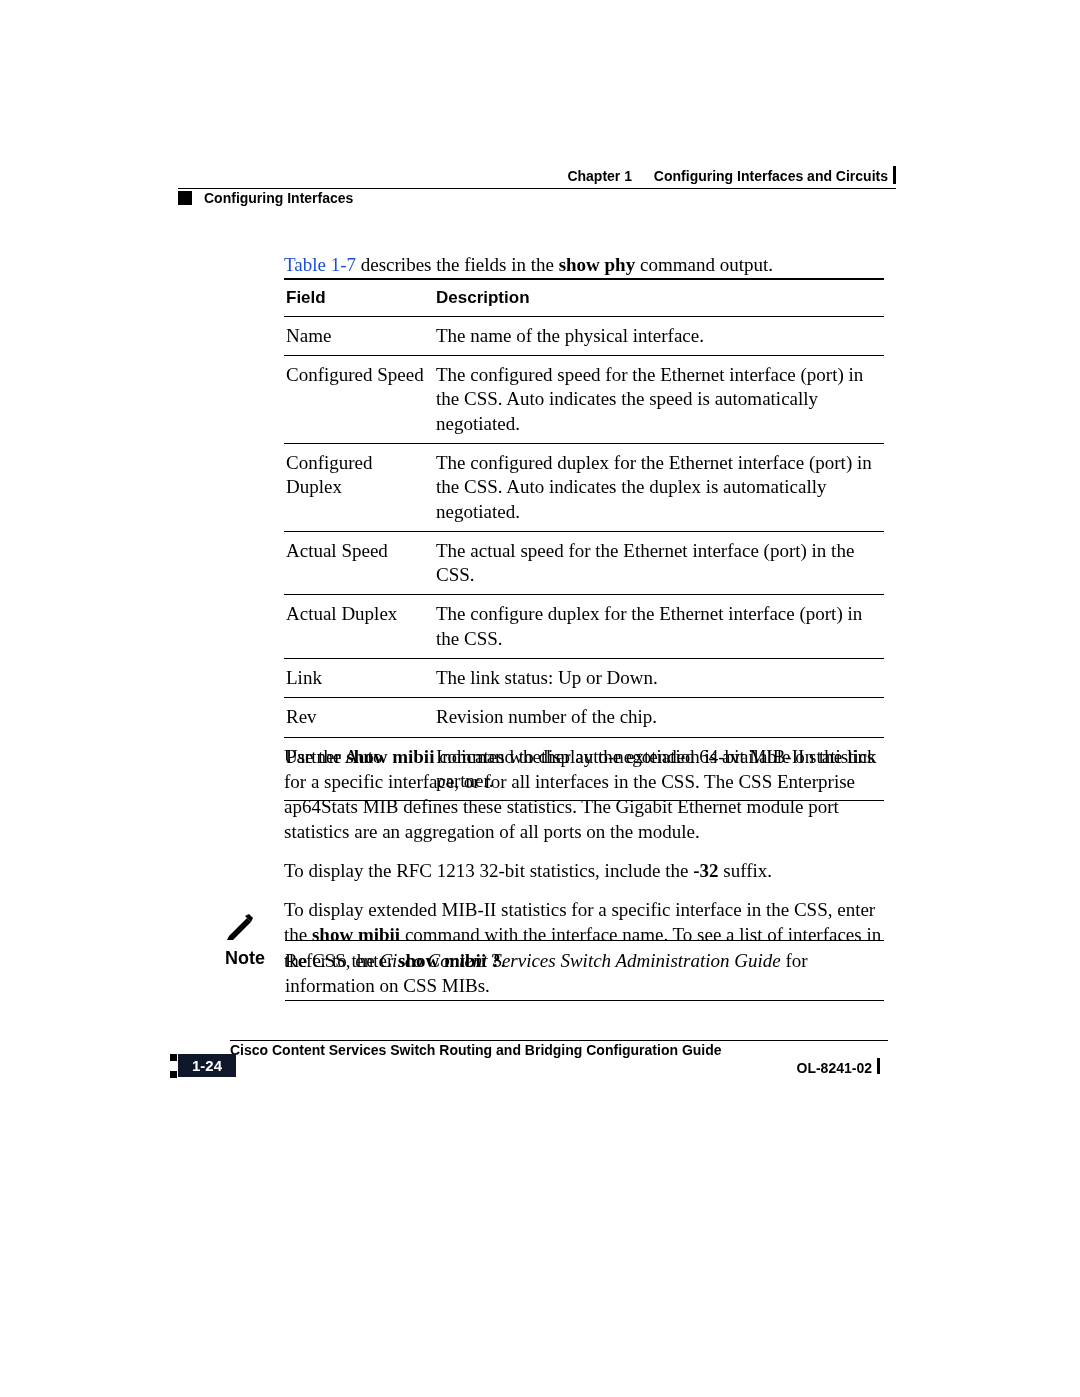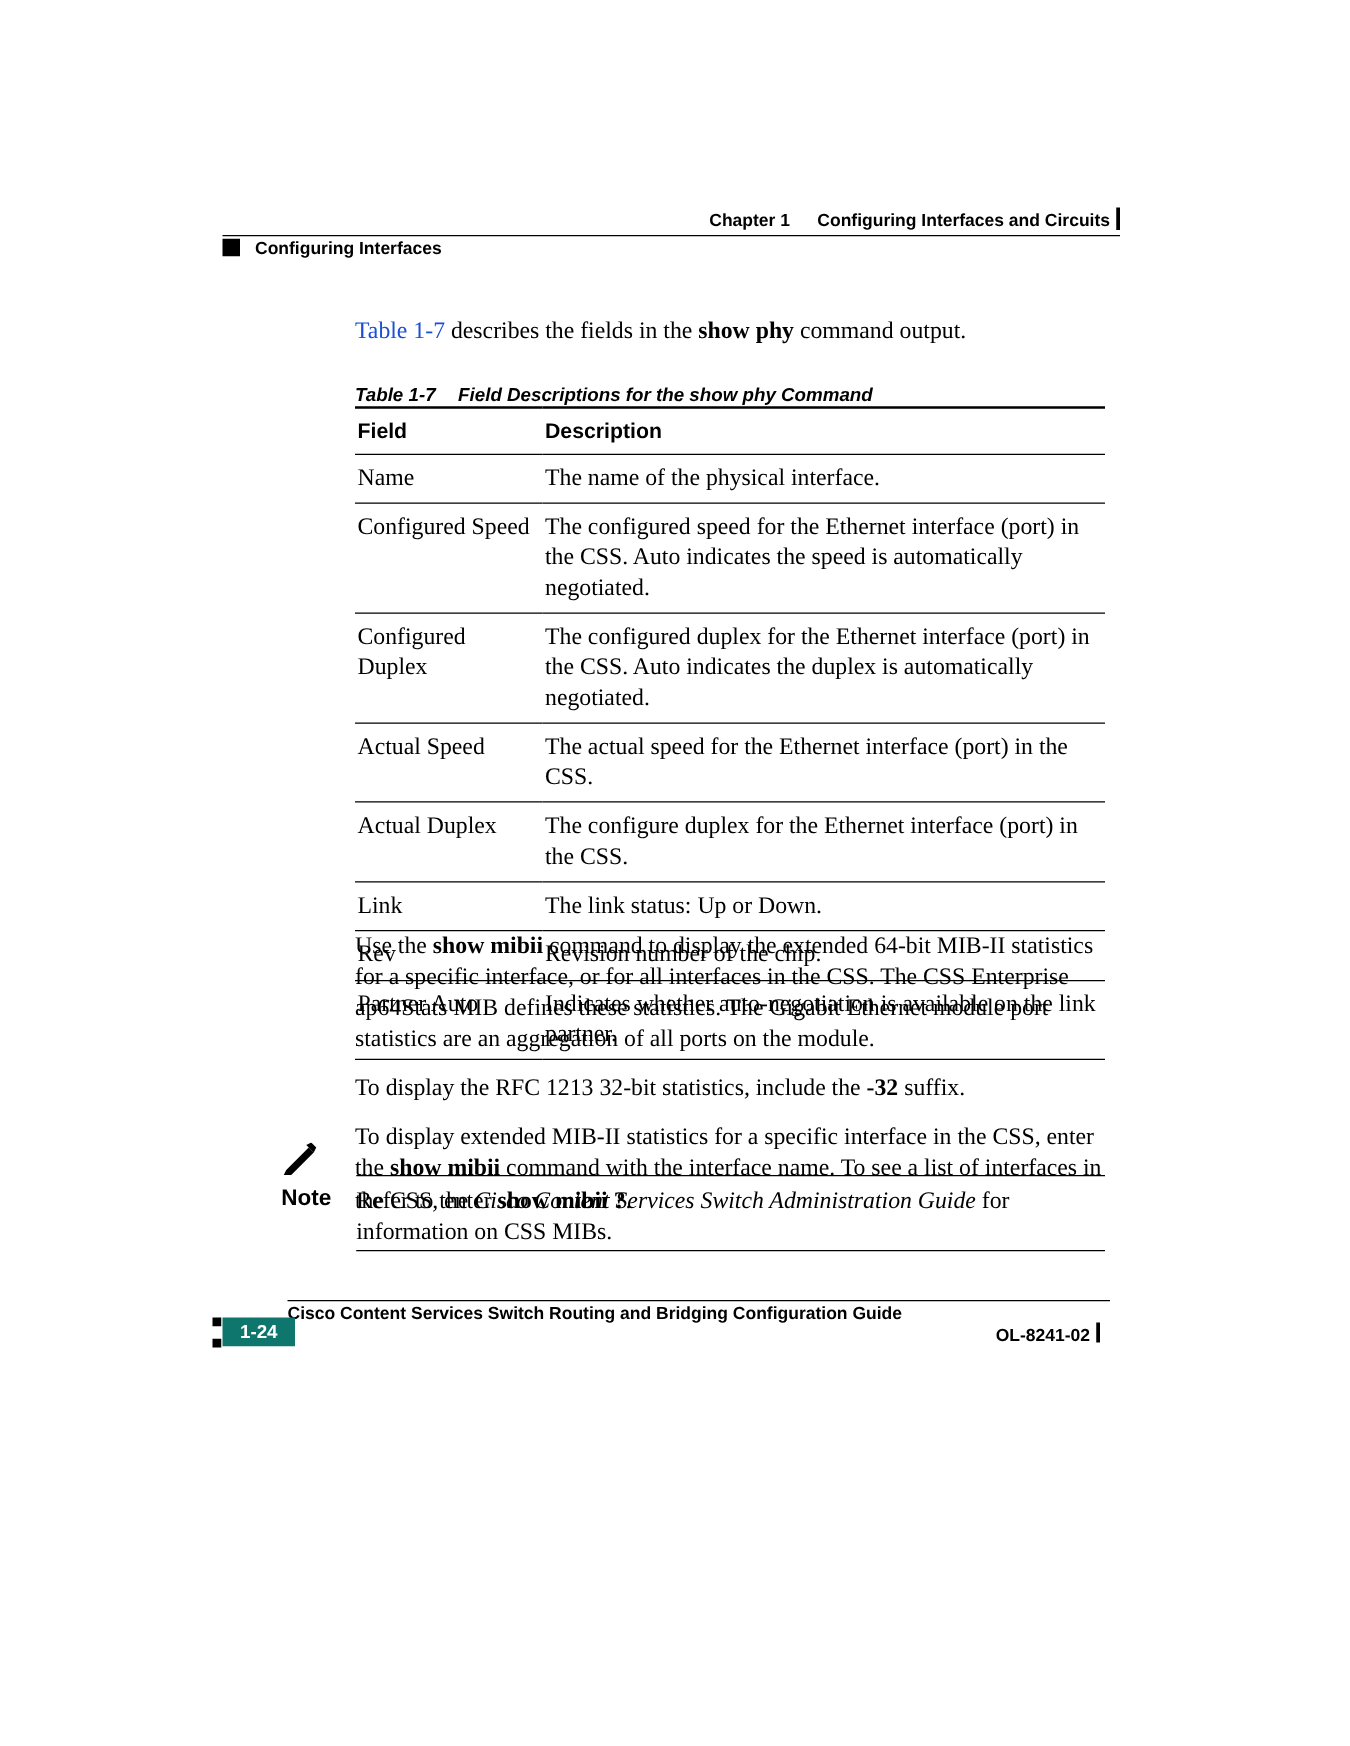--- a/index.html
+++ b/index.html
@@ -40,21 +40,21 @@
   .note-icon { position: absolute; left: 0; top: -8px; }
   .note-rule { position: absolute; left: 60px; right: 0; top: 18px; height: 1px; background: #000; }
   .note-label { position: absolute; left: 0; top: 26px; font-family: Arial, Helvetica, sans-serif; font-weight: bold; font-size: 18px; }
   .note-text { position: absolute; left: 60px; right: 0; top: 26px; font-size: 19px; line-height: 1.32; }
   .note-rule2 { position: absolute; left: 60px; right: 0; top: 78px; height: 1px; background: #000; }
 
   
   .footer { position: absolute; left: 0; right: 0; top: 1040px; }
   .footer-rule { position: absolute; left: 230px; right: 192px; top: 0; height: 1px; background: #000; }
   .footer-title { position: absolute; left: 230px; top: 2px; font-family: Arial, Helvetica, sans-serif; font-weight: bold; font-size: 14px; }
-  .page-badge { position: absolute; left: 178px; top: 14px; background: #0f766e; color: #fff; font-family: Arial, Helvetica, sans-serif; font-weight: bold; font-size: 15px; padding: 3px 14px; text-align: right; }
+  .page-badge { position: absolute; left: 178px; top: 14px; background: #0f172a; color: #fff; font-family: Arial, Helvetica, sans-serif; font-weight: bold; font-size: 15px; padding: 3px 14px; text-align: right; }
   .page-badge-corners { position: absolute; left: 170px; top: 14px; }
   .pb-sq { position: absolute; width: 7px; height: 7px; background: #000; }
   .pb-sq.top { left: 0; top: 0; }
   .pb-sq.bot { left: 0; top: 17px; }
   .footer-doc { position: absolute; right: 208px; top: 20px; font-family: Arial, Helvetica, sans-serif; font-weight: bold; font-size: 14px; }
   .footer-doc-bar { position: absolute; right: 200px; top: 18px; width: 3px; height: 16px; background: #000; }
 </style>
 </head>
 <body>
 
@@ -71,23 +71,20 @@
       <div class="sq"></div>
       <span class="txt">Configuring Interfaces</span>
     </div>
   </div>
 
   <div class="content">
     <p class="intro-line">
       <span class="link">Table 1-7</span><span> describes the fields in the </span><b>show phy</b><span> command output.</span>
     </p>
 
-    <div class="tbl-caption">
-      <span class="label">Table 1-7</span><span>Field Descriptions for the show phy Command</span>
-    </div>
 
     <table class="field-table">
       <colgroup>
           <col class="c1">
           <col>
         </colgroup>
       <thead>
         <tr>
           <th>Field</th>
           <th>Description</th>

